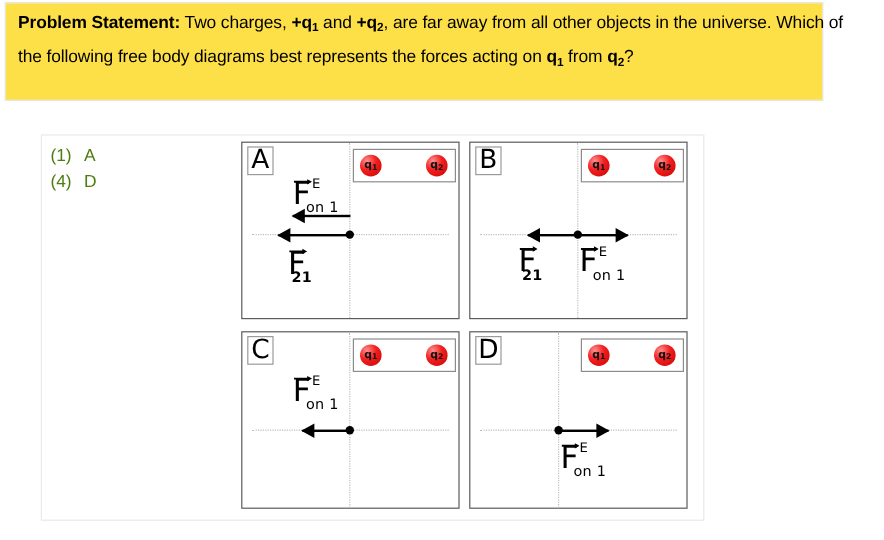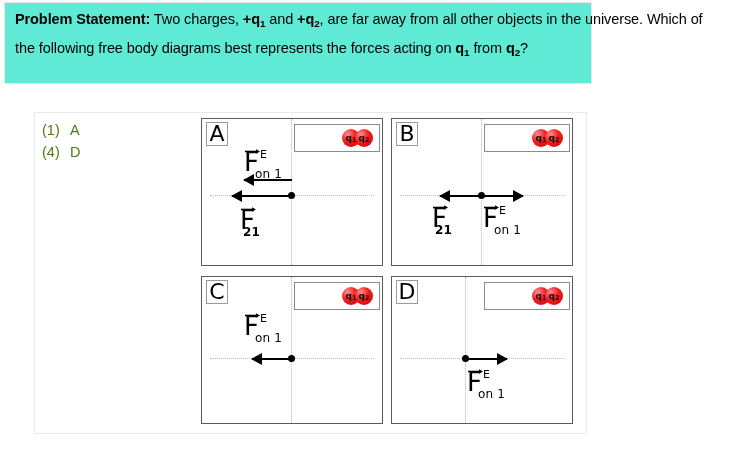--- a/index.html
+++ b/index.html
@@ -13,25 +13,25 @@
     font-family: "Liberation Sans", sans-serif;
     position: relative;
     overflow: hidden;
   }
 
   
   #problem-box {
     position: absolute;
     left: 4px;
     top: 2px;
-    width: 588px;
+    width: 682px;
     height: 82px;
     border: 1px solid #e6e6e6;
     box-sizing: border-box;
-    background: #5eead4;
+    background: #fde047;
   }
   #problem-text {
     position: absolute;
     left: 10px;
     top: 4px;
     width: 706px;
     font-size: 14.5px;
     line-height: 24px;
     color: #000000;
     letter-spacing: -0.1px;
@@ -129,21 +129,21 @@
     border-radius: 50%;
     background: radial-gradient(circle at 32% 28%, #ff8e8e 0%, #f32020 42%, #c90000 100%);
     font-size: 9px;
     font-weight: bold;
     color: #111;
     text-align: center;
     line-height: 18px;
     font-family: "DejaVu Sans", sans-serif;
   }
   .charge sub { font-size: 0.72em; vertical-align: -0.22em; }
-  .charge.c1 { left: 5px; margin-left: 42px; }
+  .charge.c1 { left: 5px; }
   .charge.c2 { left: 60px; }
 
   
   .v-guide {
     position: absolute;
     top: 0;
     bottom: 0;
     width: 0;
     border-left: 1px dotted #bdbdbd;
   }

